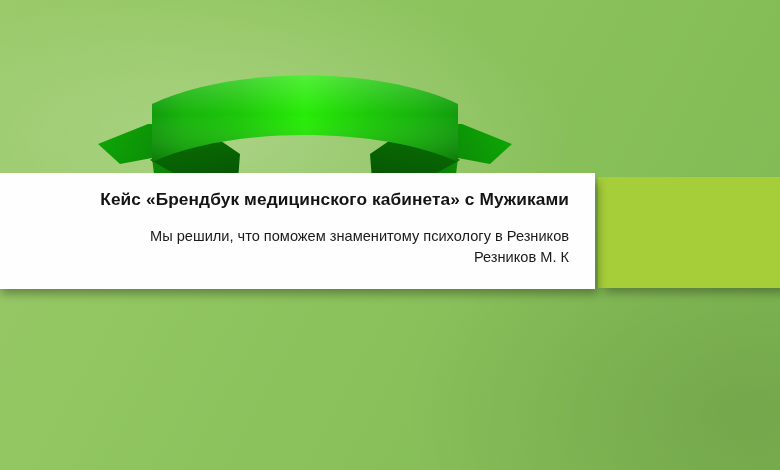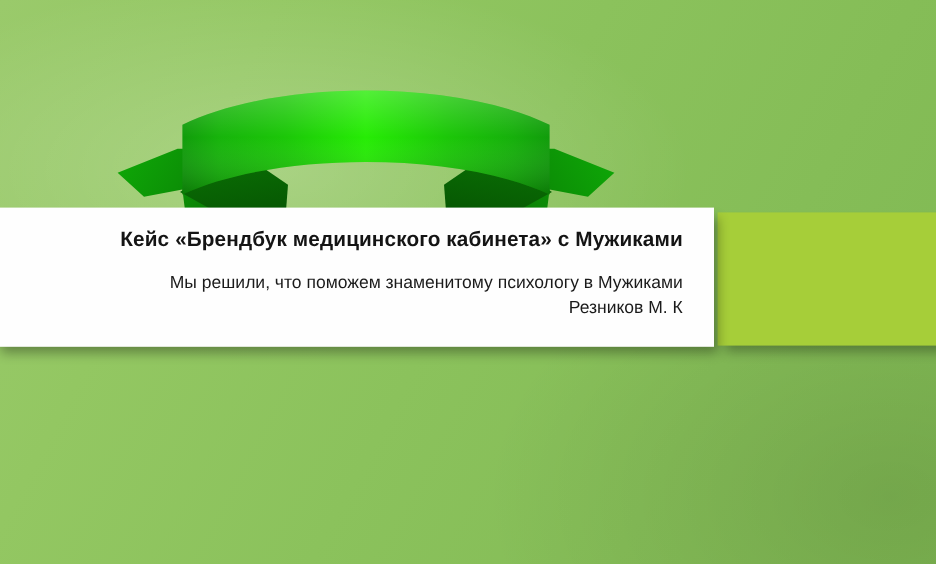--- a/index.html
+++ b/index.html
@@ -179,19 +179,19 @@
       </g>
     </svg>
   </div>
 
   <div id="accent-block"></div>
 
   <div id="text-panel">
     <div id="text-panel-inner">
       <h1 id="slide-title">Кейс «Брендбук медицинского кабинета» с Мужиками</h1>
       <p id="slide-subtitle">
-        <span>Мы решили, что поможем знаменитому психологу в Мужиками</span>
+        <span>Мы решили, что поможем знаменитому психологу в Резников</span>
         <span id="subtitle-line-2">Резников М. К</span>
       </p>
     </div>
   </div>
 
 </div>
 
 </body></html>

